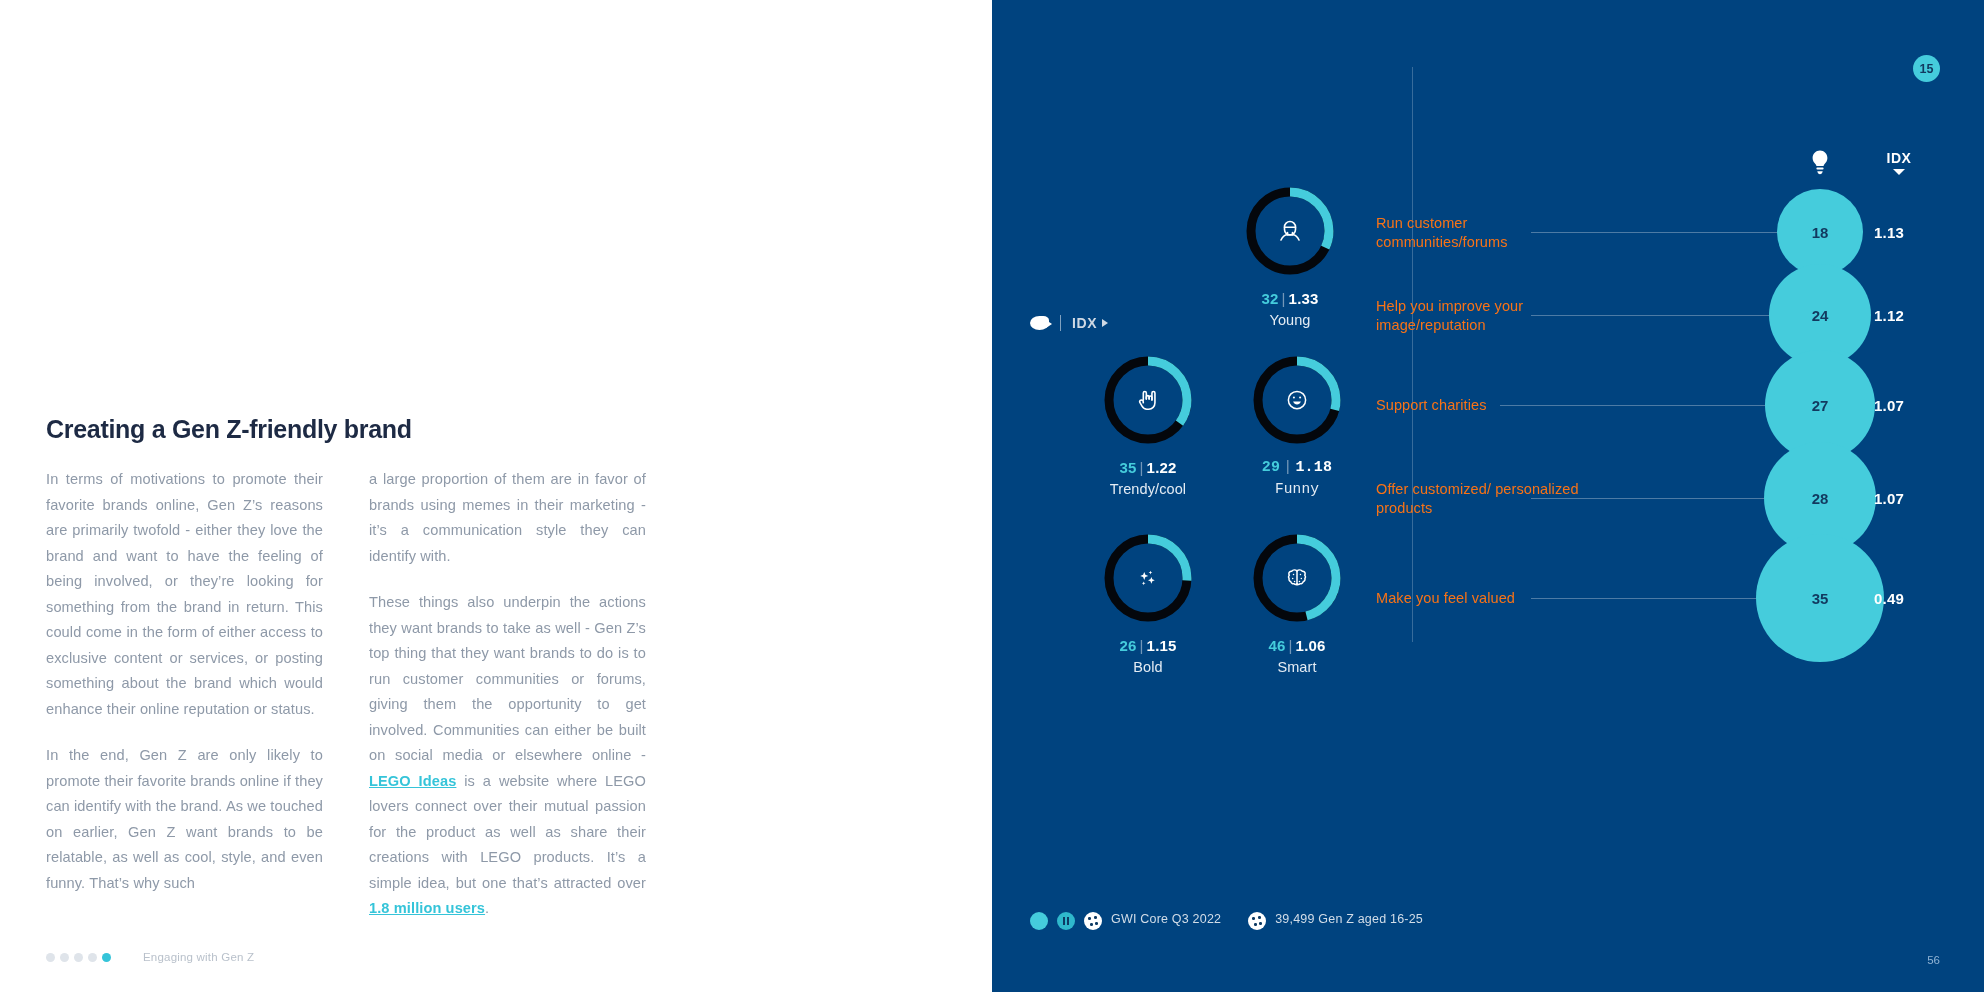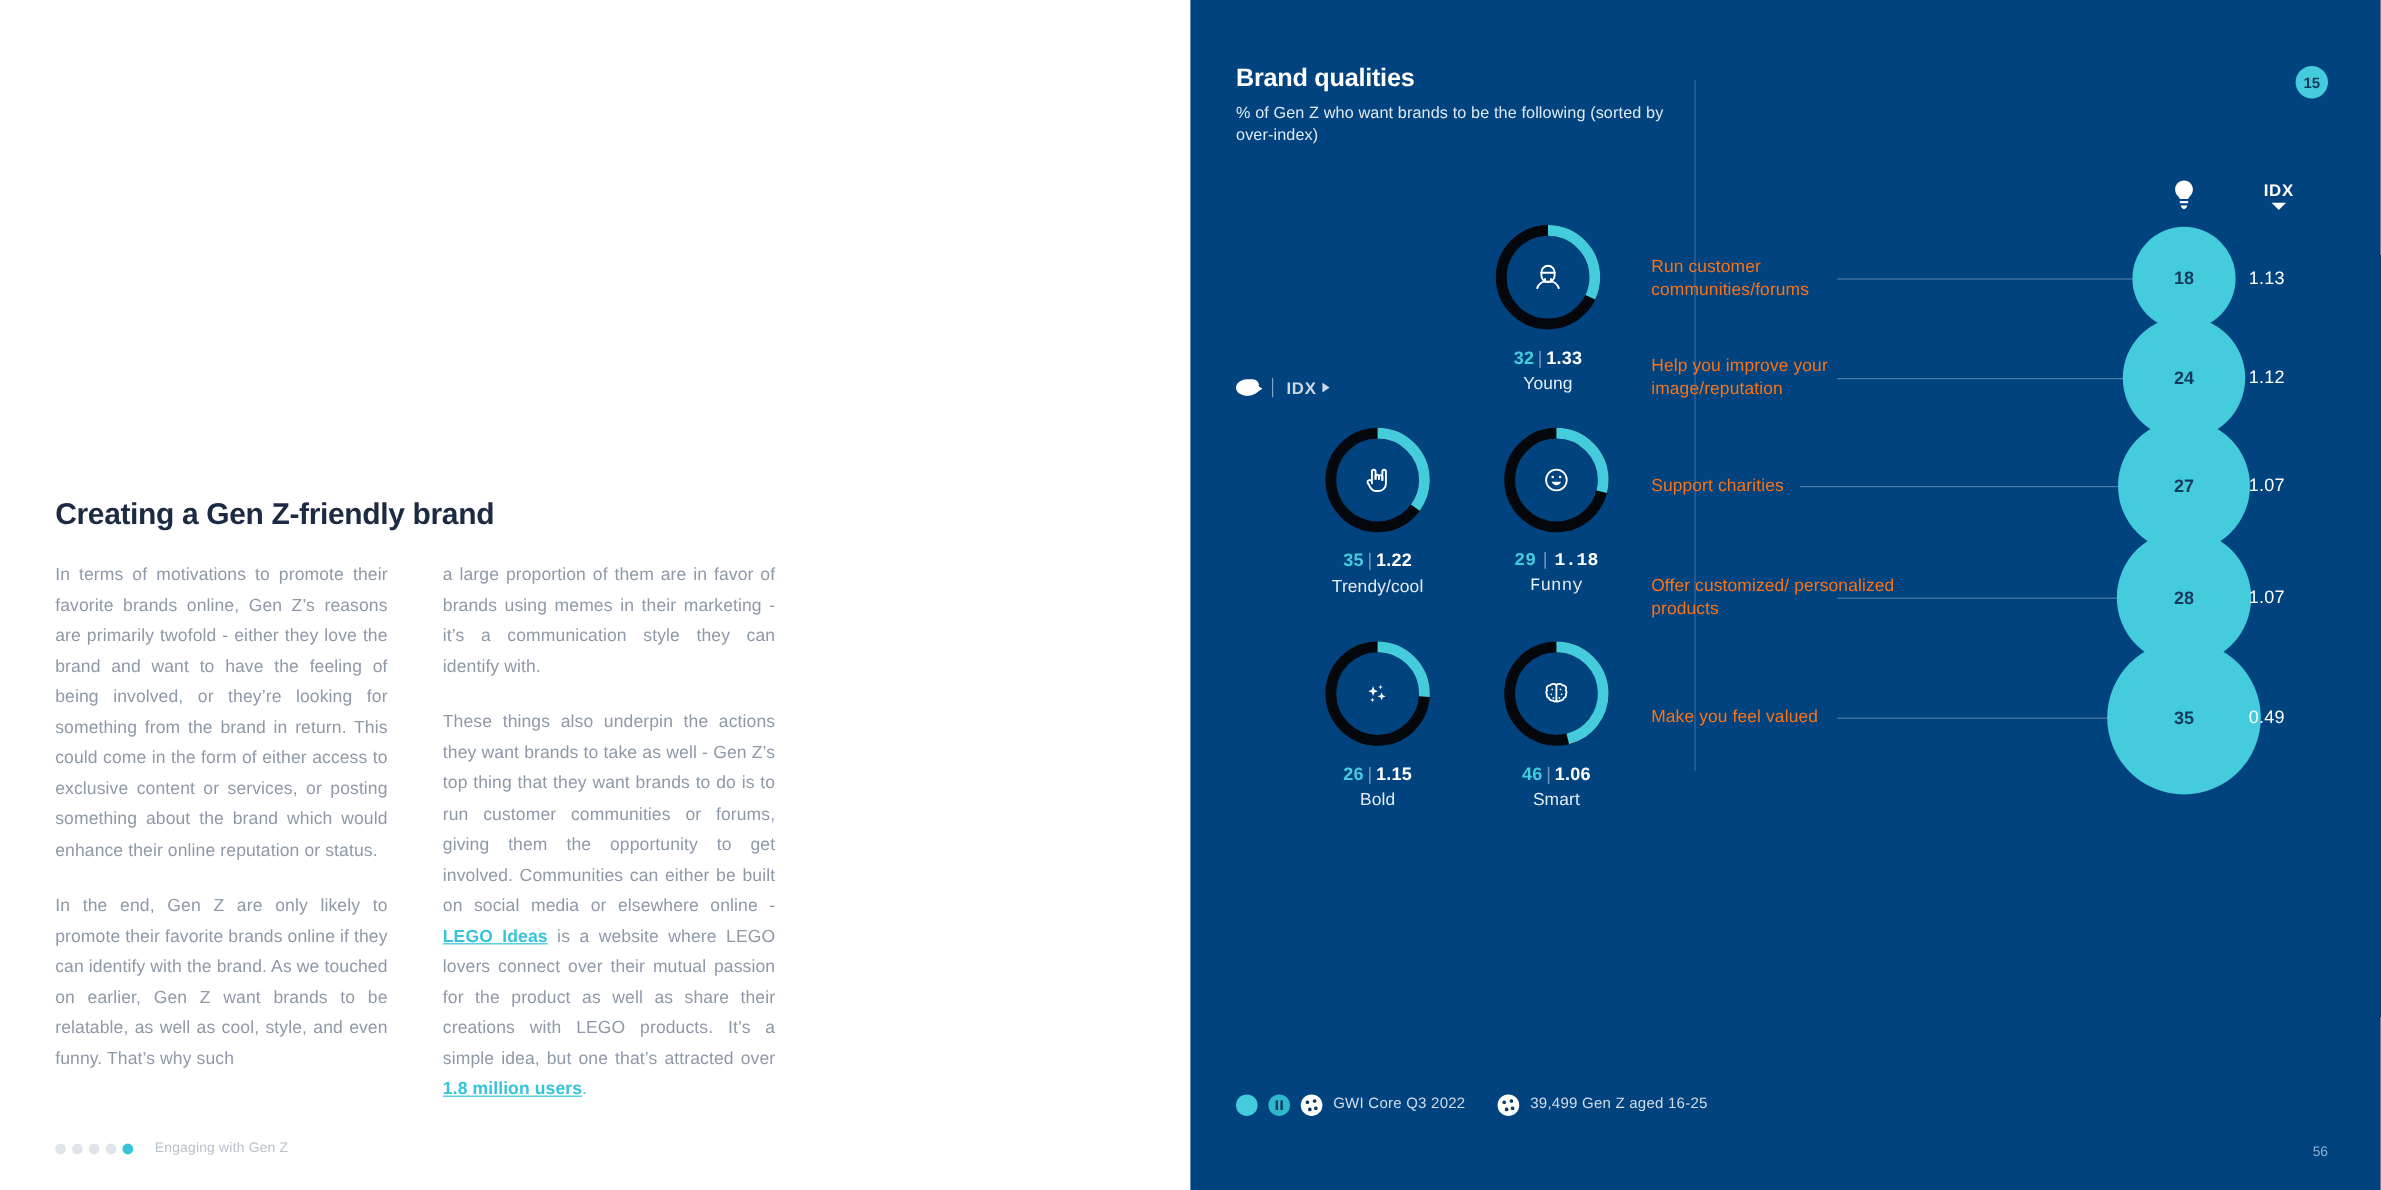--- a/index.html
+++ b/index.html
@@ -48,21 +48,21 @@
   }
   .col p:last-child { margin-bottom: 0; }
   .col .hl {
     color: #35c4d9;
     font-weight: bold;
   }
   .left-footer {
     position: absolute;
     left: 46px; bottom: 29px;
     display: flex;
-    gap: 9px;
+    gap: 23px;
   }
   .dots { display: flex; gap: 5px; align-items: center; }
   .dot { width: 9px; height: 9px; border-radius: 50%; background: #dfe4ea; }
   .dot.active { background: #35c4d9; }
   .left-footer-label {
     font-size: 11.5px;
     color: #b9c1cb;
     margin-left: 9px;
     letter-spacing: 0.2px;
   }
@@ -259,21 +259,21 @@
     background: #45ccdc;
     display: flex; align-items: center; justify-content: center;
     color: #12395f;
     font-size: 15px;
     font-weight: bold;
   }
   .bubble-idx {
     position: absolute;
     left: 498px; top: 0;
     transform: translateY(-50%);
-    font-size: 15px; font-weight: normal;
+    font-size: 15px; font-weight: bold;
     color: #ffffff;
     letter-spacing: 0.2px;
   }
 
   
   .source-row {
     position: absolute;
     left: 38px; bottom: 62px;
     display: flex; align-items: flex-start; gap: 9px;
   }
@@ -352,24 +352,20 @@
         <span class="dot active"></span>
       </div>
       <span class="left-footer-label">Engaging with Gen Z</span>
     </div>
   </div>
 
   <div class="right-page">
 
     <div class="badge-15">15</div>
 
-    <div class="panel panel-qualities">
-      <div class="panel-title">Brand qualities</div>
-      <div class="panel-sub">% of Gen Z who want brands to be the following (sorted by over-index)</div>
-    </div>
 
     <div class="qual-legend">
       <span class="legend-blob"></span>
       <span class="legend-sep"></span>
       <span class="legend-idx">
         <span>IDX</span>
         <span class="tri"></span>
       </span>
     </div>
 

